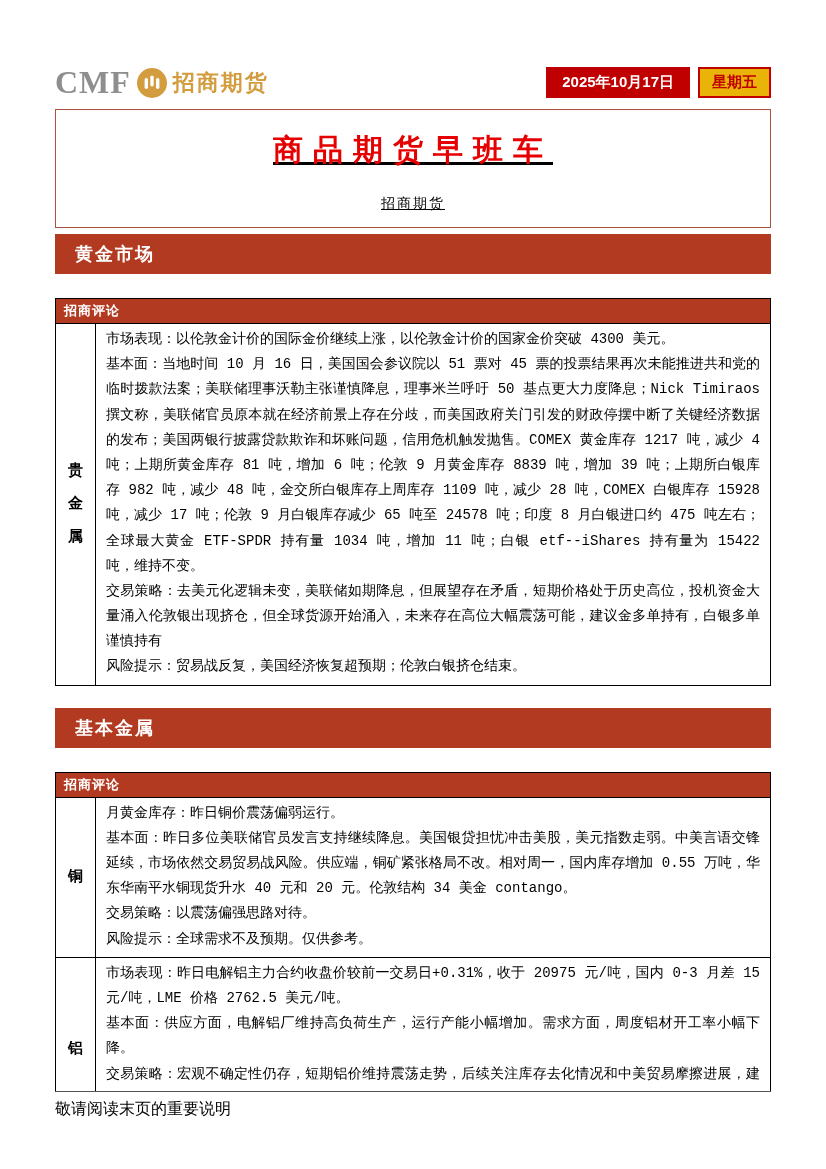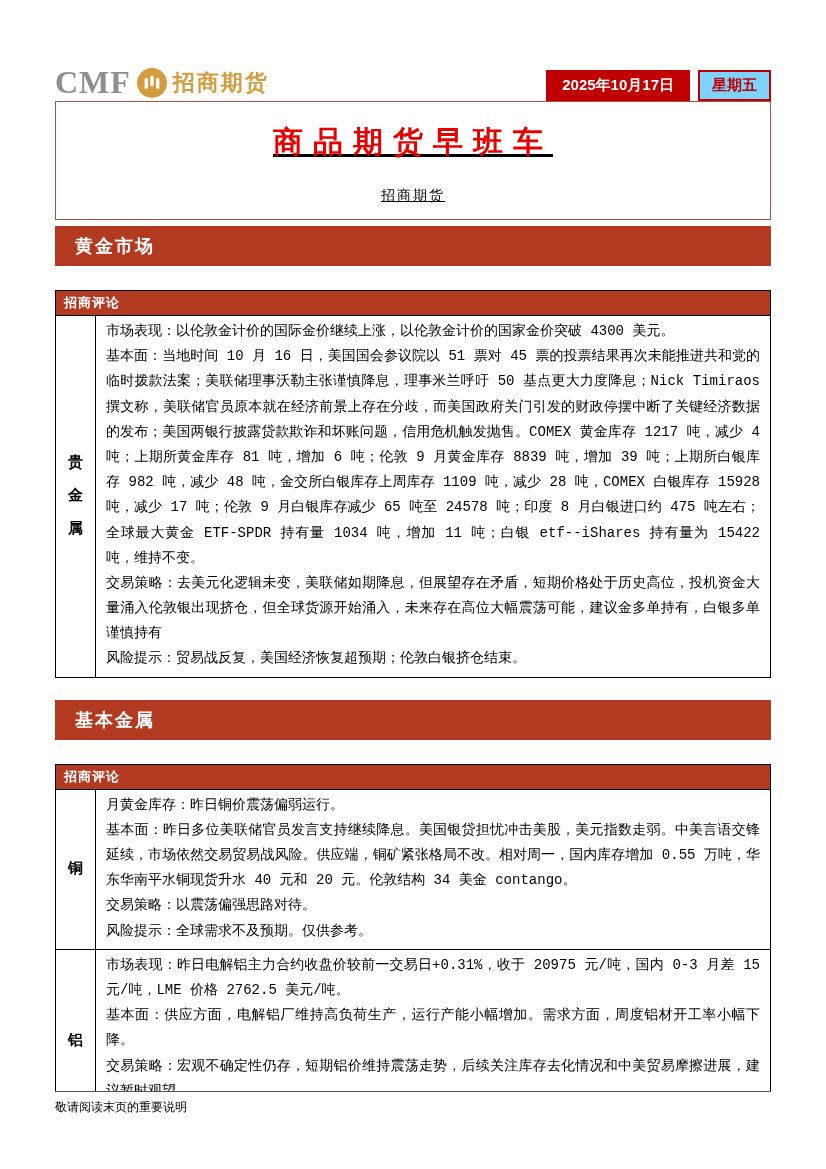--- a/index.html
+++ b/index.html
@@ -10,36 +10,36 @@
     height: 1169px;
     margin: 0 auto;
     background: #ffffff;
     overflow: hidden;
     font-family: "Liberation Sans", "DejaVu Sans", sans-serif;
     color: #000;
   }
   .content { padding: 64px 55px 0 55px; }
 
   
-  .header { display: flex; justify-content: space-between; align-items: flex-end; }
+  .header { display: flex; justify-content: space-between; align-items: center; margin-bottom: 8px; }
   .logo { display: flex; align-items: center; gap: 6px; }
   .logo-cmf {
     font-family: "Liberation Serif", "DejaVu Serif", serif;
     font-size: 32px; font-weight: bold; color: #8e8e8e; letter-spacing: 1px;
   }
   .logo-circle { display: inline-flex; width: 30px; height: 30px; }
   .logo-brand { font-size: 22px; font-weight: bold; color: var(--gold, #d39d3f); letter-spacing: 2px; }
   .header-right { display: flex; gap: 8px; align-items: stretch; }
   .date-badge {
     background: var(--date-red, #c00000); color: #fff; font-weight: bold; font-size: 15px;
     padding: 4px 16px; display: flex; align-items: center;
   }
   .weekday-badge {
     border: 2px solid var(--date-red, #c00000); color: var(--date-red, #c00000);
-    font-weight: bold; font-size: 15px; padding: 4px 12px; display: flex; align-items: center; background: #7dd3fc;
+    font-weight: bold; font-size: 15px; padding: 4px 12px; display: flex; align-items: center; background: #eab308;
   }
 
   
   .title-box { border: 1px solid #a8523f; text-align: center; padding: 20px 10px 14px; text-decoration: underline; }
   .report-title {
     color: var(--title-red, #e60000); font-size: 30px; font-weight: bold;
     letter-spacing: 10px; margin-bottom: 24px;
   }
   .report-subtitle { font-size: 14px; color: #000; letter-spacing: 2px; }
 
@@ -61,21 +61,21 @@
   .vlabel {
     width: 1.15em; margin: 0 auto; font-weight: bold; font-size: 15px;
     line-height: 2.2; word-break: break-all; text-align: center;
   }
   td.content-cell { padding: 3px 10px 5px 10px; }
   .content-cell p { font-size: 14px; line-height: 1.8; text-align: justify; }
 
   
   .footer {
     position: absolute; left: 55px; right: 55px; top: 1091px; bottom: 0;
-    background: #fff; border-top: 1px solid #555; padding-top: 7px; font-size: 12px; color: #000;
+    background: #fff; border-top: 1px solid #555; padding-top: 7px; font-size: 16px; color: #000;
   }
 </style>
 </head>
 <body>
 
 <div class="page">
   <div class="content">
 
     <div class="header">
       <div class="logo">

